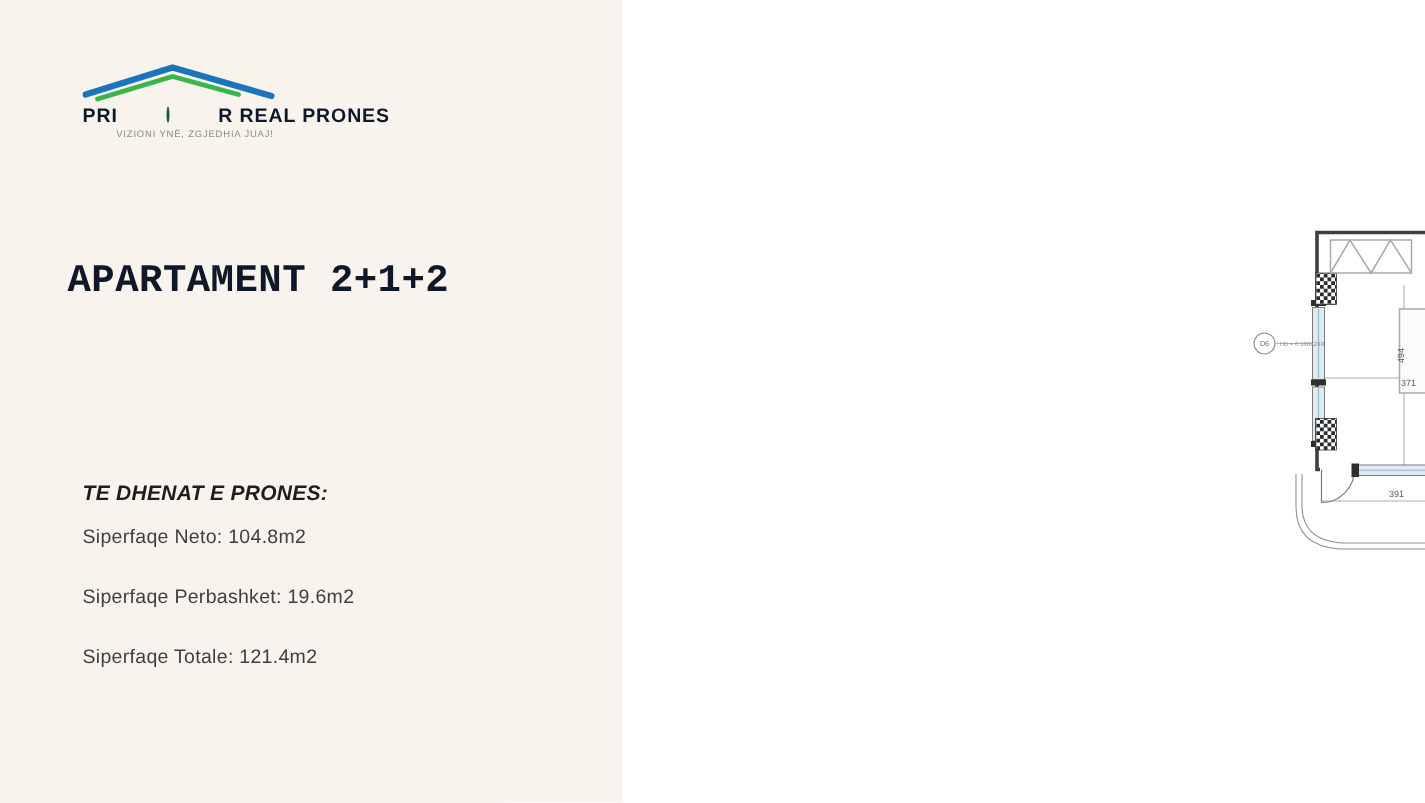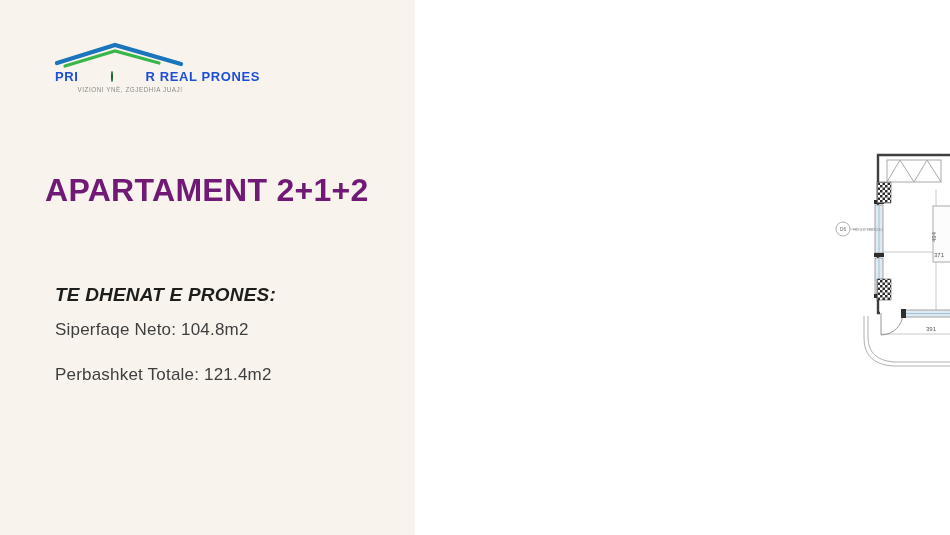--- a/index.html
+++ b/index.html
@@ -3,35 +3,35 @@
 <meta charset="utf-8">
 <style>
   html,body{margin:0;padding:0;}
   body{width:950px;height:535px;overflow:hidden;background:#ffffff;
        font-family:"Liberation Sans", sans-serif;position:relative;}
   .left-panel{position:absolute;left:0;top:0;width:415px;height:535px;background:#f8f4ed;}
   .right-panel{position:absolute;left:415px;top:0;width:535px;height:535px;background:#ffffff;}
 
   .logo{position:absolute;left:55px;top:42px;width:150px;}
   .logo-roof{display:block;margin:0 0 1px 0;}
-  .logo-name{font-size:13px;font-weight:bold;letter-spacing:.6px;color:#1d4ed8;
+  .logo-name{font-size:13px;font-weight:bold;letter-spacing:.6px;color:#0f172a;
              white-space:nowrap;display:flex;align-items:center;gap:32px;}
   .globe{display:inline-block;width:11px;height:11px;border-radius:50%;margin:0 .5px;
          background:radial-gradient(circle at 35% 35%, #39b54a 0 30%, #1b75bc 31% 100%);
          border:1px solid #14632e;box-sizing:border-box;}
   .logo-tagline{font-size:6.3px;color:#8a8a85;letter-spacing:.55px;text-align:center;
                 margin-top:2px;white-space:nowrap;}
 
-  .title{position:absolute;left:45px;top:172px;font-size:32px;font-weight:800;
-         color:#701a75;letter-spacing:.3px;}
+  .title{position:absolute;left:45px;top:172px;font-size:26px;font-weight:800;
+         color:#0f172a;letter-spacing:.3px;font-family:Liberation Mono, monospace;}
 
   .details{position:absolute;left:55px;top:284px;color:#3c3c3c;}
-  .details-heading{font-size:19px;font-weight:bold;font-style:italic;color:#1d1d1b;
-                   margin-bottom:14px;letter-spacing:.2px;}
-  .detail-line{font-size:17px;color:#3f3f3f;margin-bottom:25px;letter-spacing:.2px;}
+  .details-heading{font-size:14px;font-weight:bold;font-style:italic;color:#1d1d1b;
+                   margin-bottom:14px;letter-spacing:.2px;margin-top:36px;}
+  .detail-line{font-size:13px;color:#3f3f3f;margin-bottom:25px;letter-spacing:.2px;}
 
   .plan-svg{position:absolute;left:0;top:0;}
 
   
   text.dim{font-family:"Liberation Sans",sans-serif;font-size:6px;fill:#5a5a5a;text-anchor:middle;}
   text.door-id{font-family:"Liberation Sans",sans-serif;font-size:4.8px;fill:#6e6e6e;text-anchor:middle;}
   text.door-spec{font-family:"Liberation Sans",sans-serif;font-size:4px;fill:#8c8c8c;}
   .wall{stroke:#3f3f3f;stroke-width:2.4;fill:none;stroke-linecap:square;}
   .wall-in{stroke:#4a4a4a;stroke-width:1.7;fill:none;stroke-linecap:square;}
   .thin{stroke:#8f8f8f;stroke-width:.7;fill:none;}
@@ -60,21 +60,22 @@
         <span>R REAL PRONES</span>
     </div>
     <div class="logo-tagline">VIZIONI YNË, ZGJEDHIA JUAJ!</div>
   </div>
 
   <div class="title">APARTAMENT 2+1+2</div>
 
   <div class="details">
     <div class="details-heading">TE DHENAT E PRONES:</div>
     <div class="detail-line">Siperfaqe Neto: 104.8m2</div>
-    <div class="detail-line">Perbashket Totale: 121.4m2</div>
+    <div class="detail-line">Siperfaqe Perbashket: 19.6m2</div>
+    <div class="detail-line">Siperfaqe Totale: 121.4m2</div>
   </div>
 </div>
 
 <div class="right-panel">
 <svg class="plan-svg" width="950" height="535" viewBox="0 0 950 535">
   <defs>
     <pattern id="checker" width="5" height="5" patternUnits="userSpaceOnUse">
       <rect width="5" height="5" fill="#ffffff"></rect>
       <rect width="2.5" height="2.5" fill="#2c2c2c"></rect>
       <rect x="2.5" y="2.5" width="2.5" height="2.5" fill="#2c2c2c"></rect>

